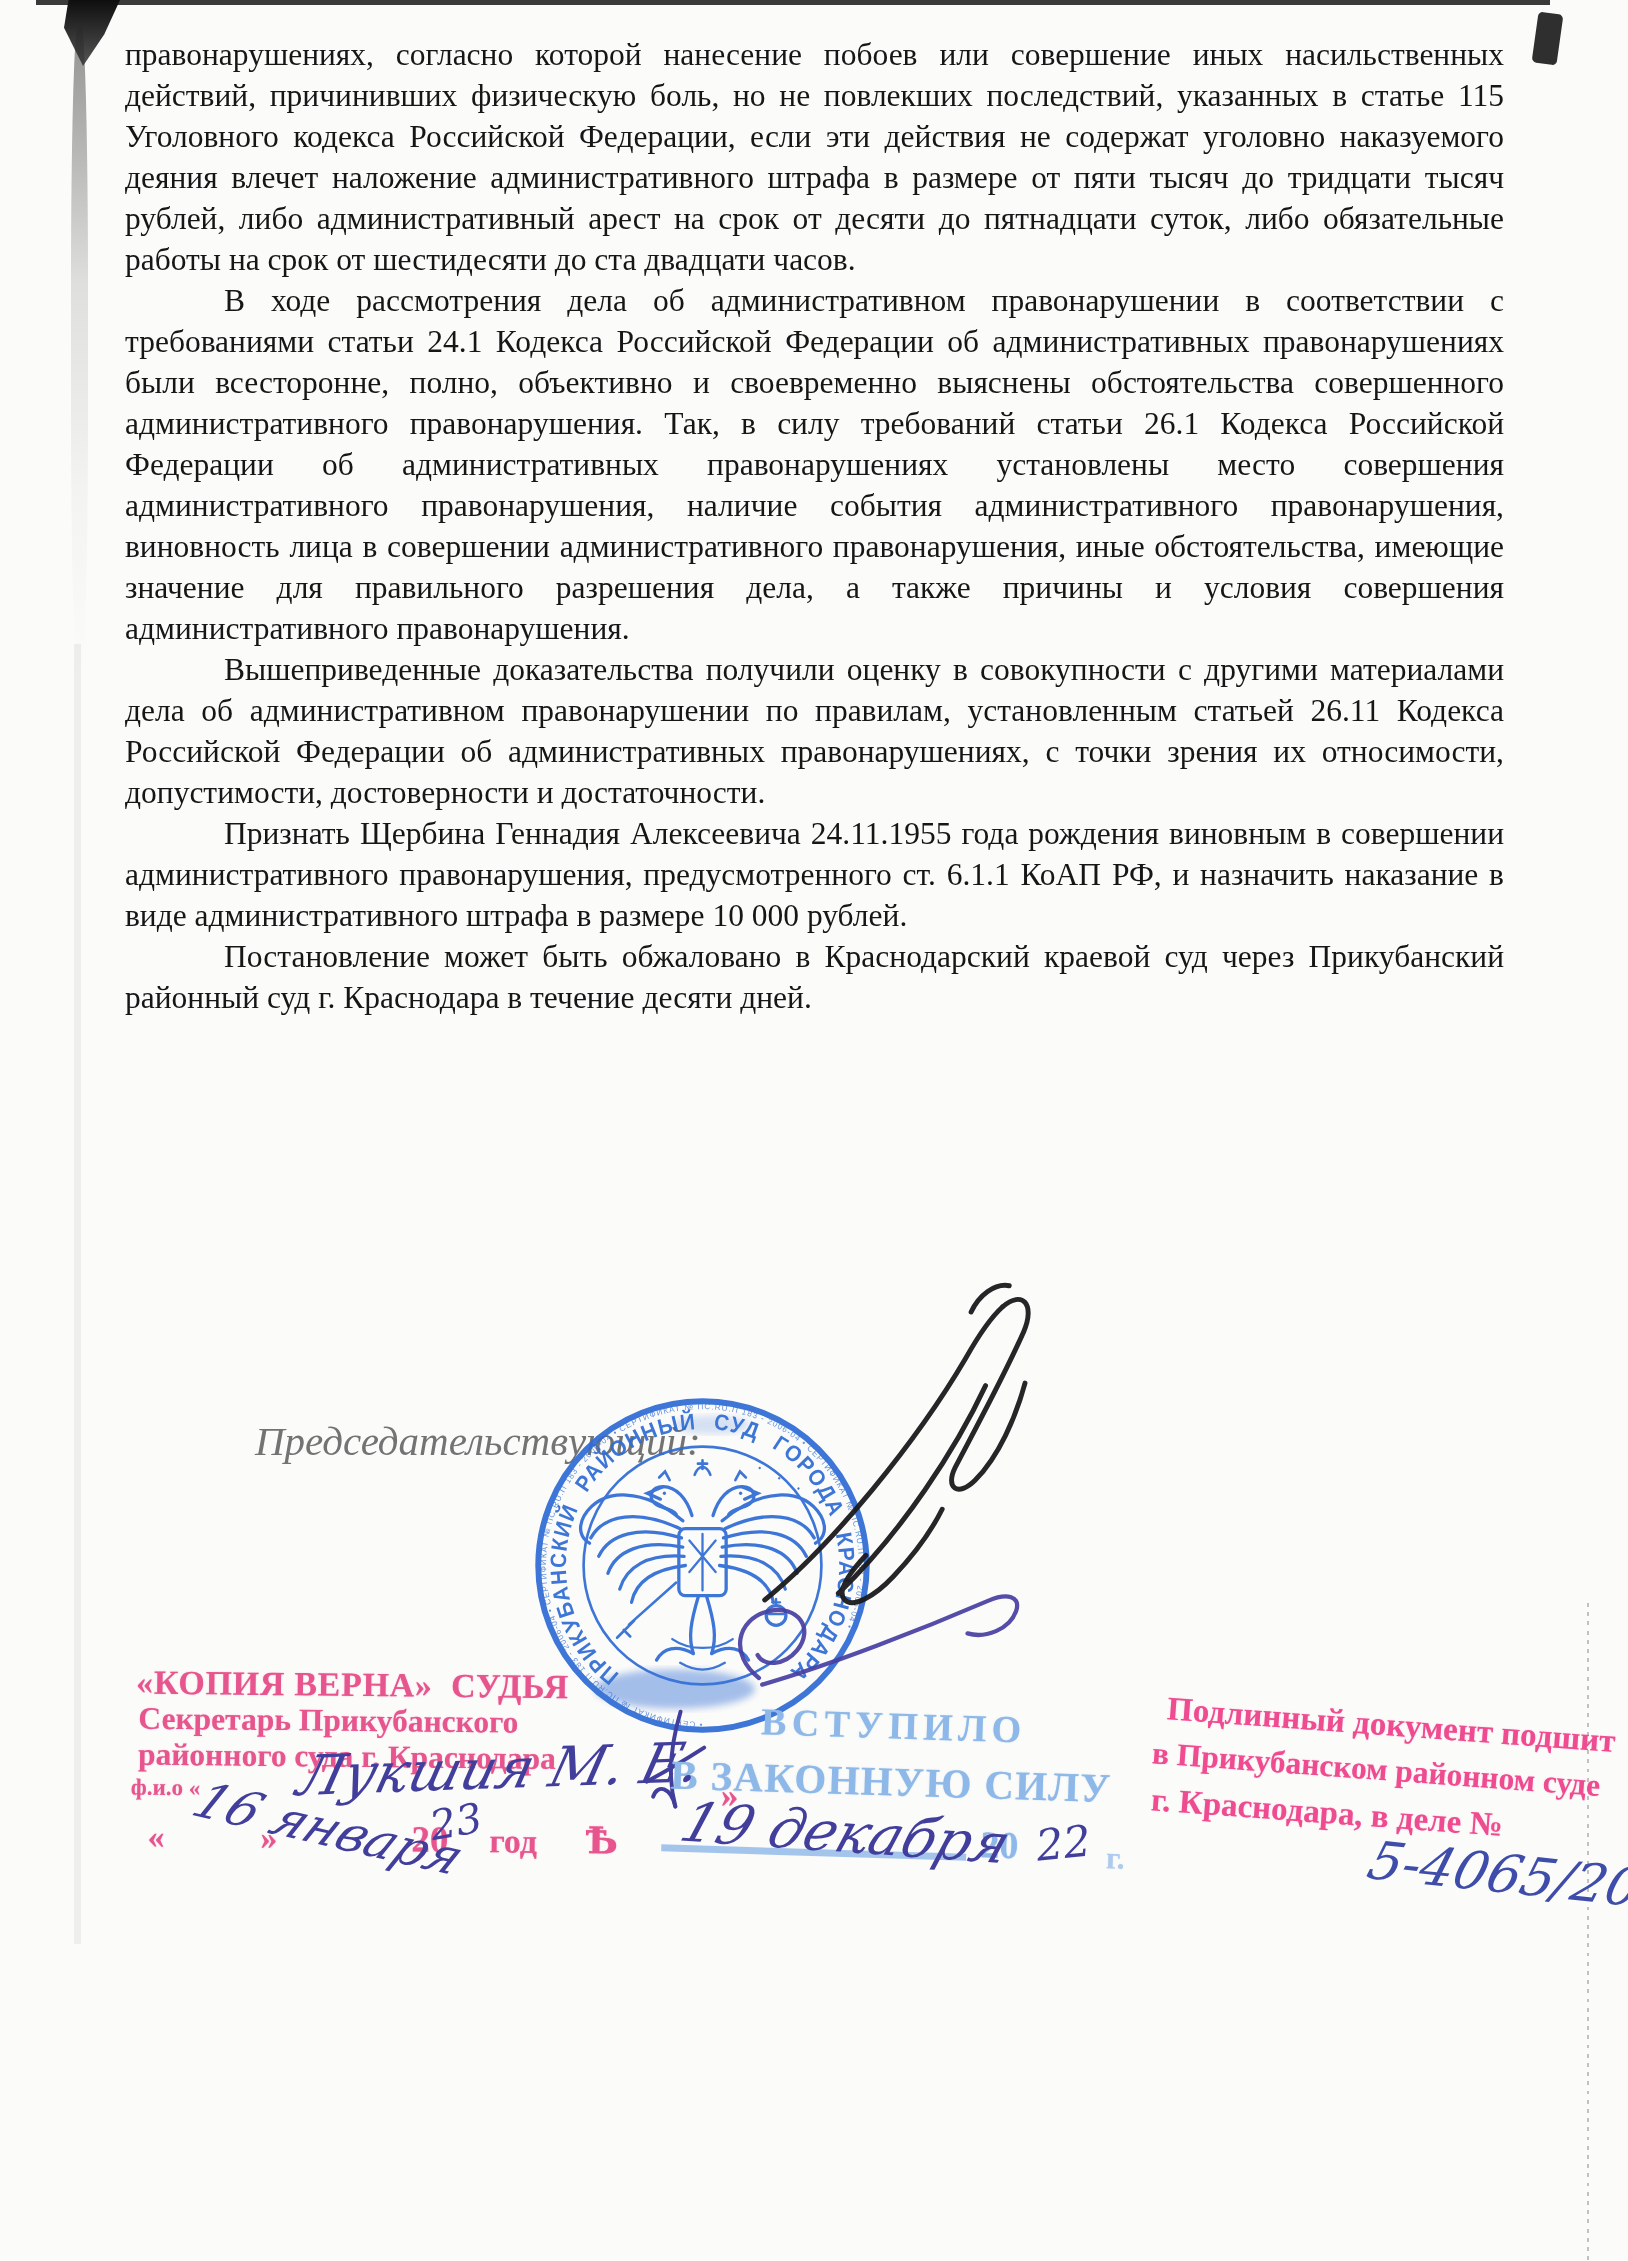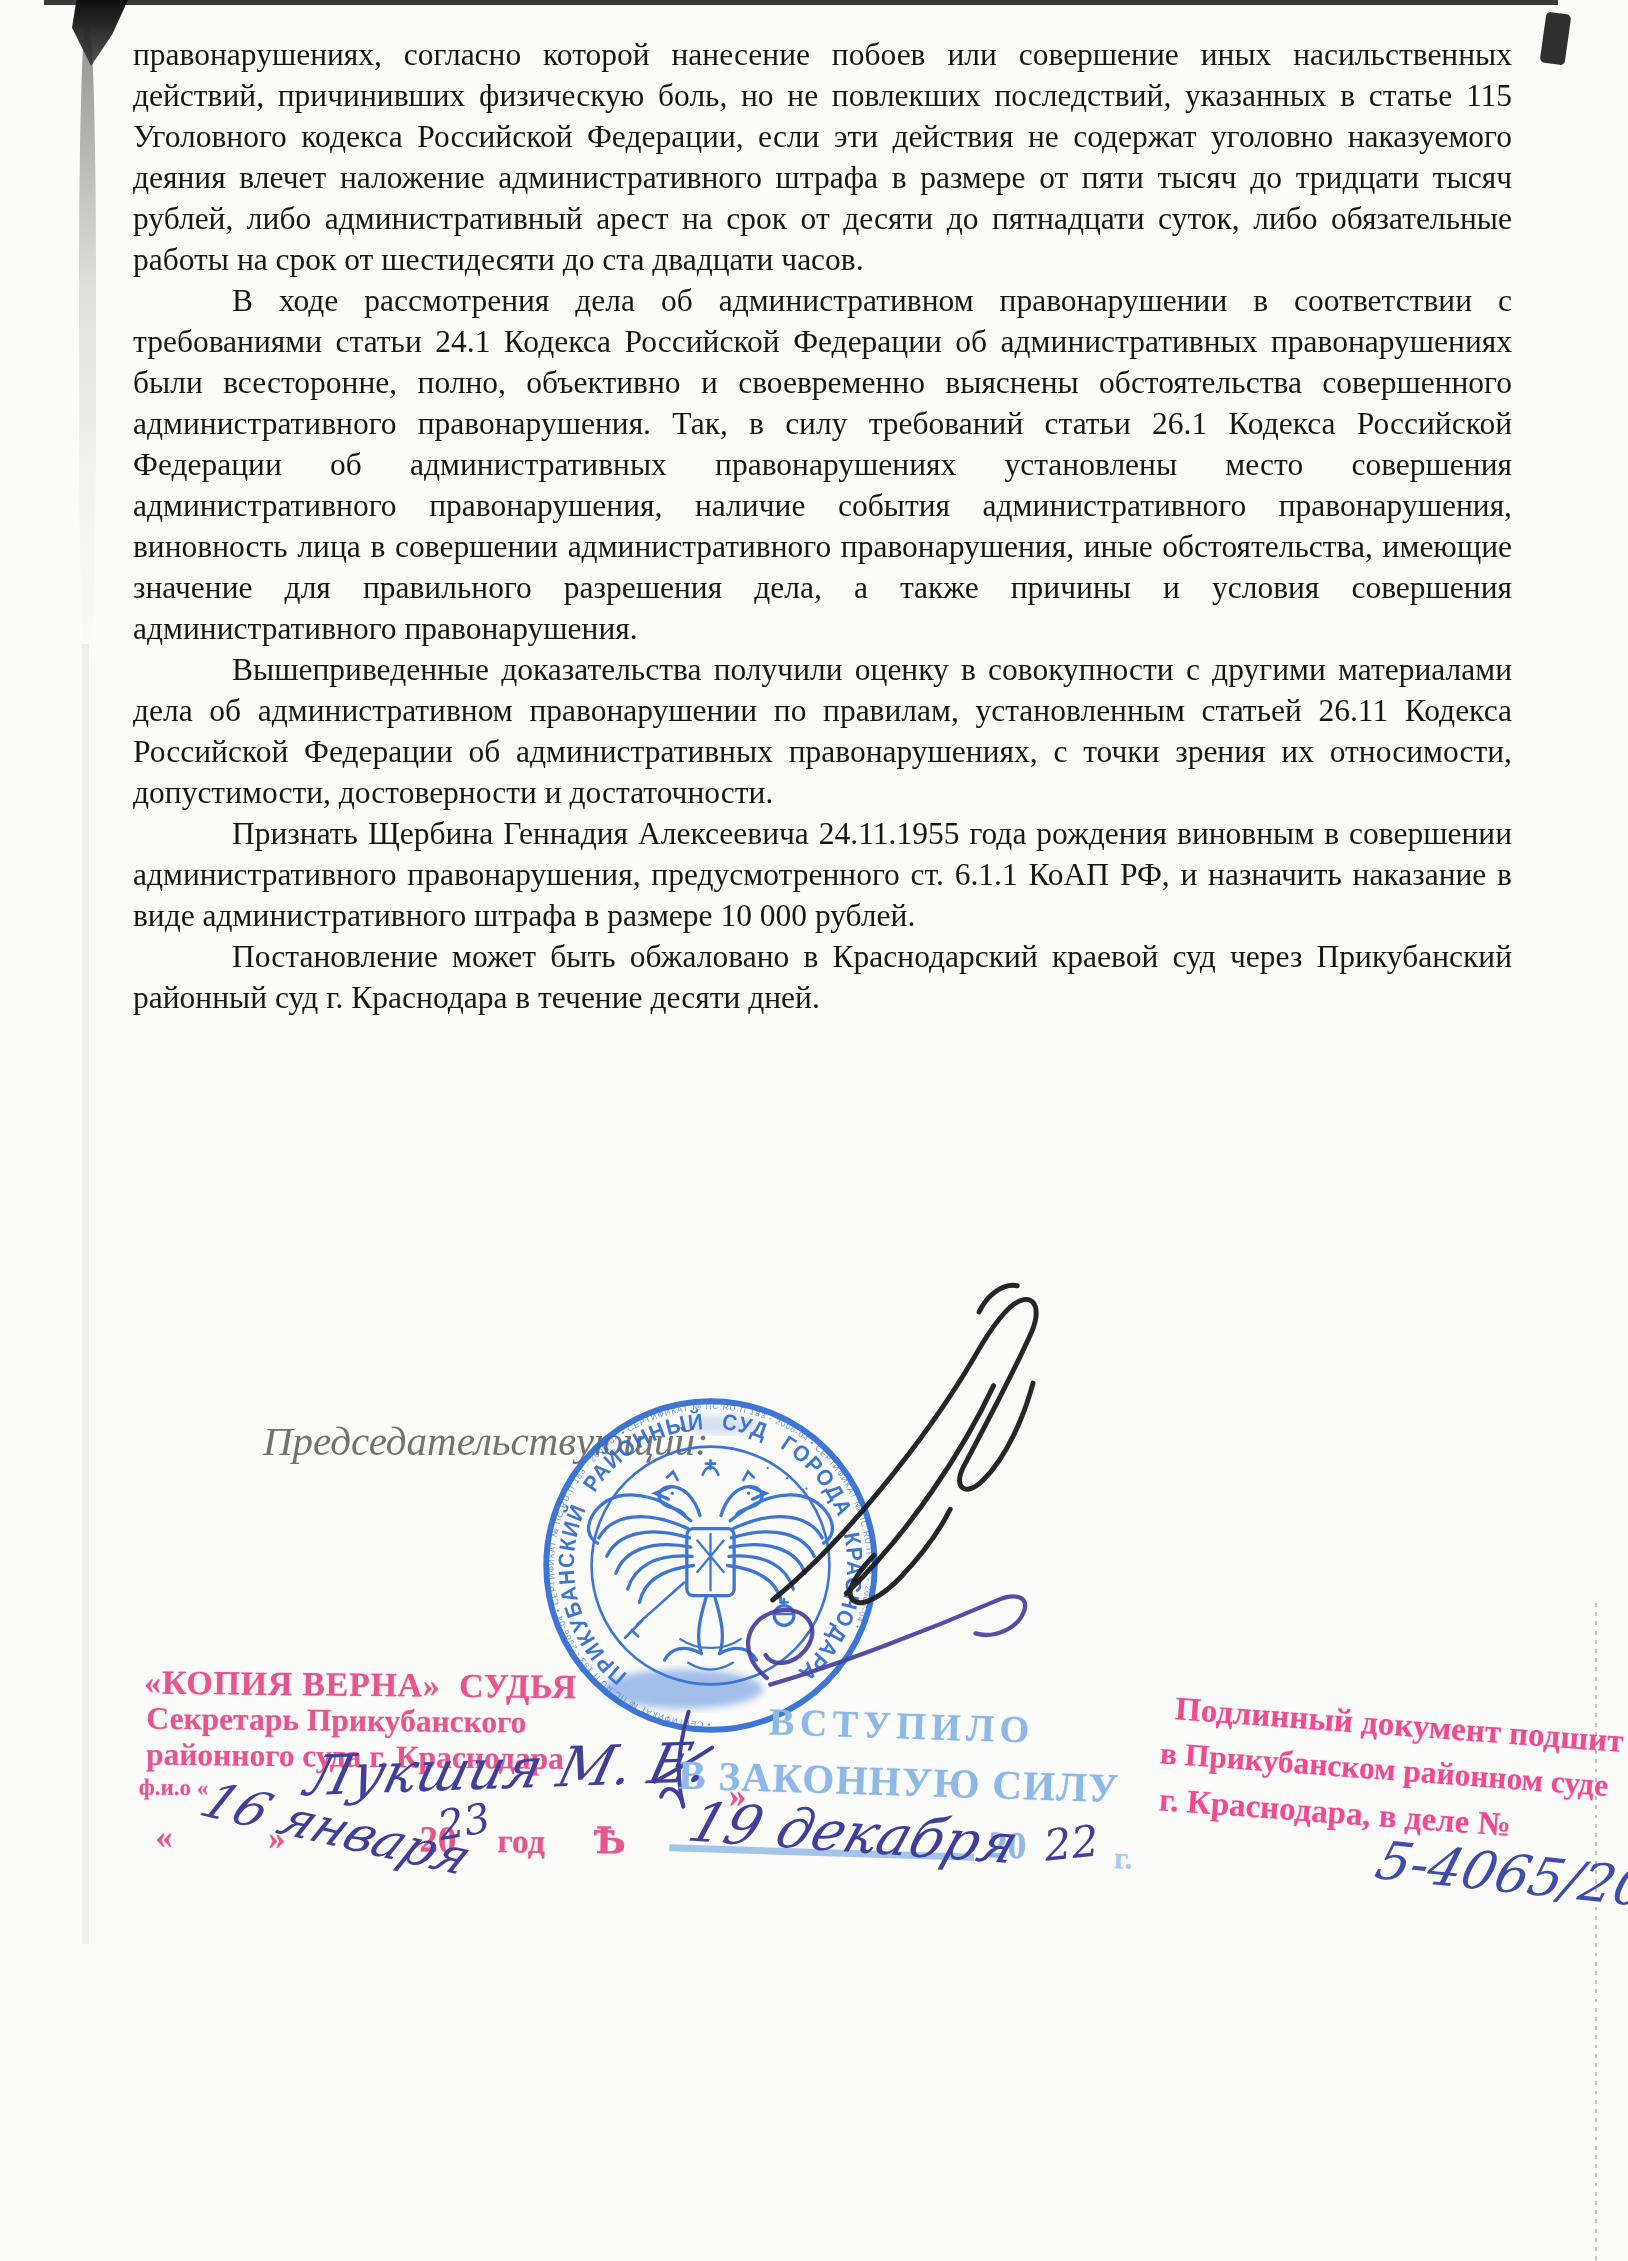--- a/index.html
+++ b/index.html
@@ -1,18 +1,18 @@
 <!DOCTYPE html>
 <html style="font-size:10.5px"><head>
 <meta charset="utf-8">
 <style>
   html,body{margin:0;padding:0;}
   body{width:1629px;height:2261px;position:relative;background:#fbfbf9;overflow:hidden;
        font-family:"Liberation Serif", serif;}
-  .page{position:absolute;inset:0;margin-left:8px;}
+  .page{position:absolute;inset:0;}
 
   
   .doc-text{position:absolute;left:125px;top:34px;width:1379px;color:#161616;
             font-size:31.5px;line-height:41px;text-align:justify;}
   .doc-text p{margin:0;}
   .doc-text p.ind{text-indent:99px;}
   .res-heading{margin:27.6px 0 34px 0;text-align:center;text-indent:0;letter-spacing:1.3px;}
 
   .chair{position:absolute;left:255px;top:1417px;font-size:41px;color:#737373;font-style:italic;}
 

